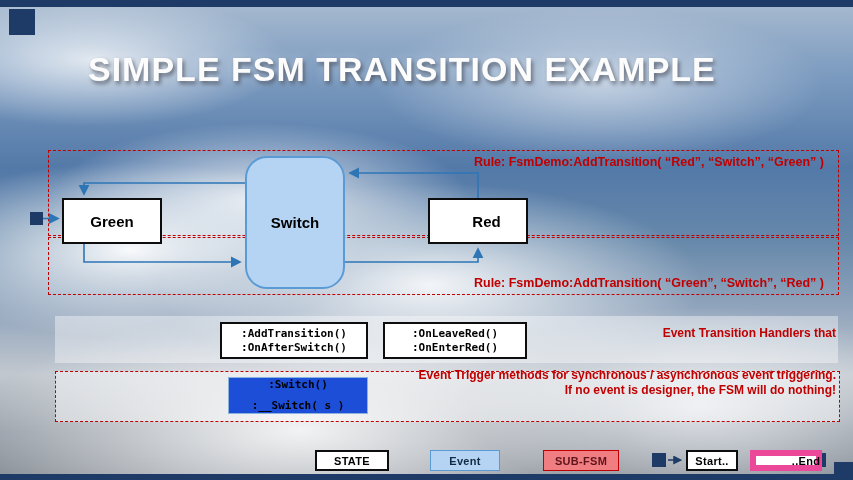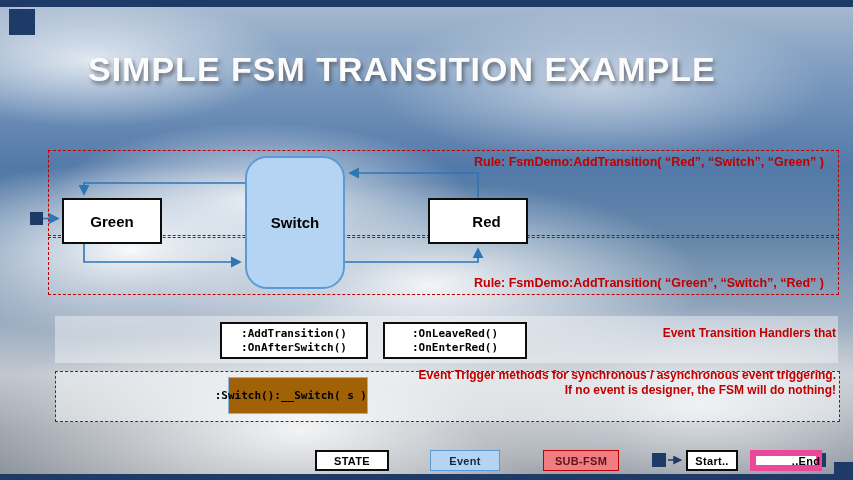--- a/index.html
+++ b/index.html
@@ -63,22 +63,22 @@
     display:flex; flex-direction:column; align-items:center; justify-content:center;
     font-family:"DejaVu Sans Mono", monospace; font-size:11px; font-weight:bold;
     color:#000; line-height:14px; box-sizing:border-box; white-space:nowrap;
   }
   .cb1 { left:57px;  width:147px; }
   .cb2 { left:220px; width:148px; }
   .cb3 { left:383px; width:144px; }
 
   .trigger-box {
     position:absolute; left:228px; top:377px; width:140px; height:37px;
-    background:#a16207; border:1px solid #8ab4dc;
-    display:flex; flex-direction:row; align-items:center; justify-content:flex-end;
+    background:#1d4ed8; border:1px solid #8ab4dc;
+    display:flex; flex-direction:column; align-items:center; justify-content:space-between;
     font-family:"DejaVu Sans Mono", monospace; font-size:11px; font-weight:bold;
     color:#000; line-height:14px; box-sizing:border-box; white-space:nowrap;
   }
 
   .note { position:absolute; color:#c00000; font-weight:bold; font-size:12px;
           text-align:right; line-height:15px; white-space:nowrap; }
   .handlers-note { right:17px; top:326px; }
   .triggers-note { right:17px; top:368px; }
   .note span { display:block; }
 

